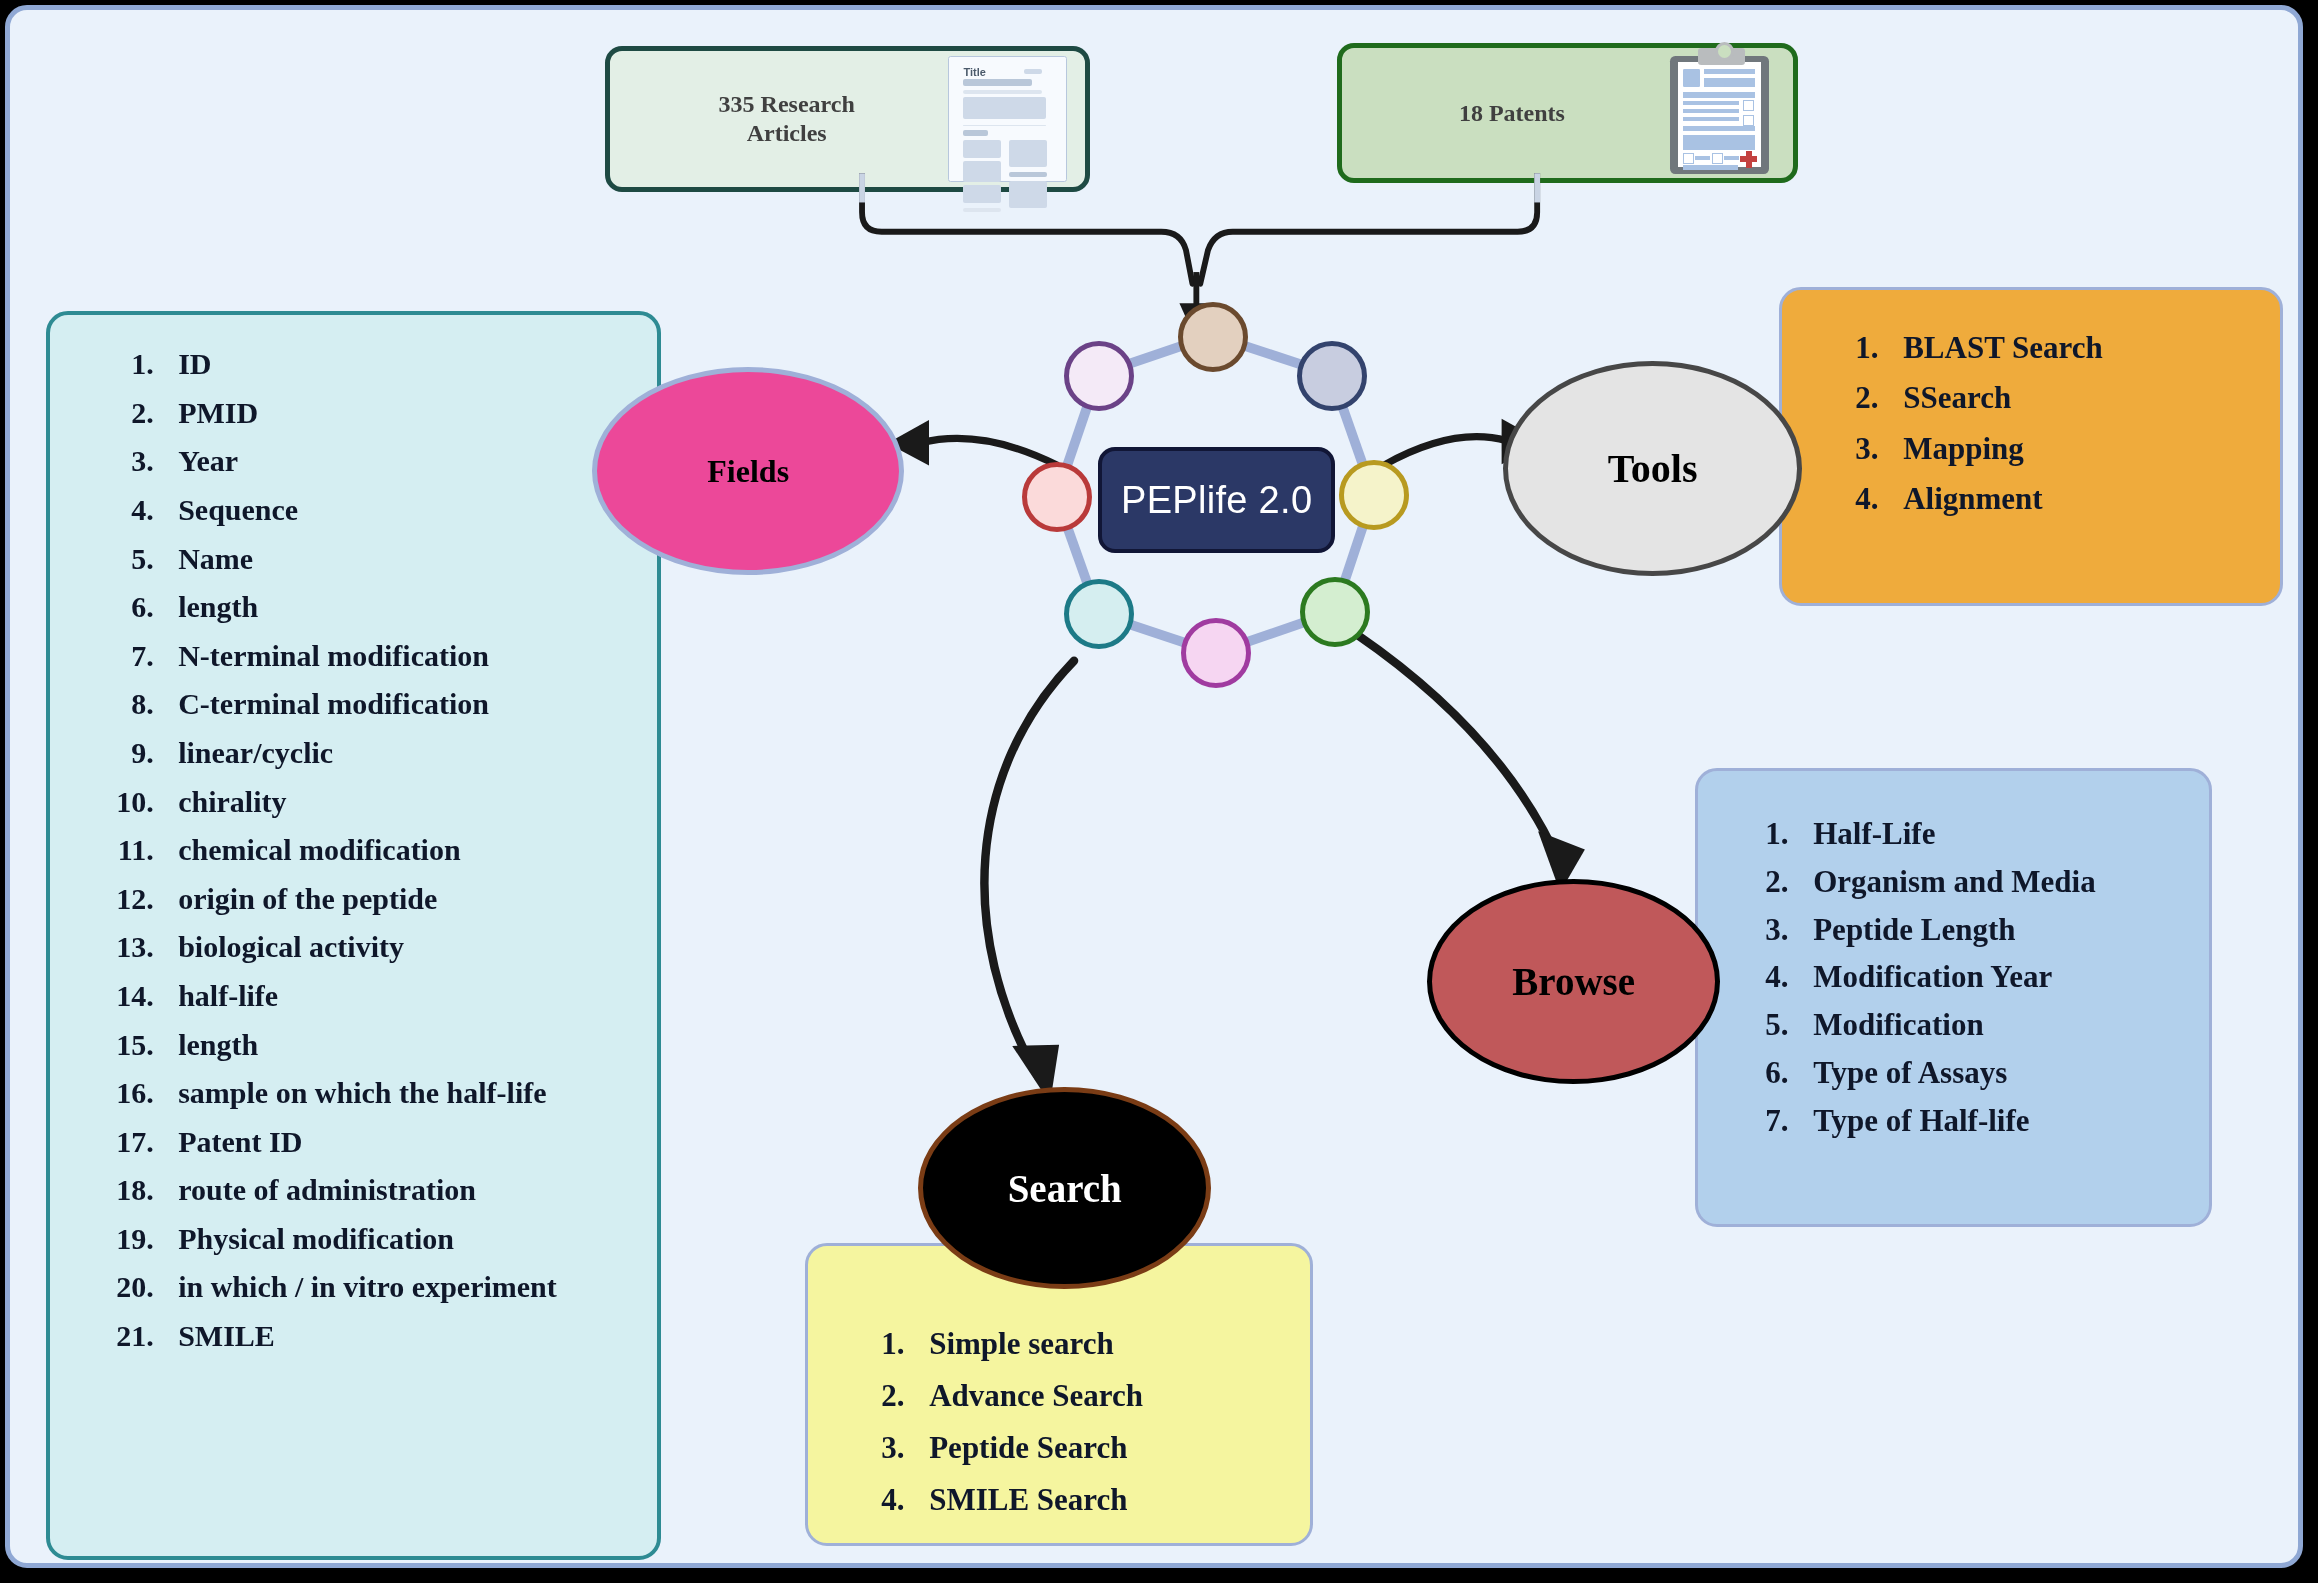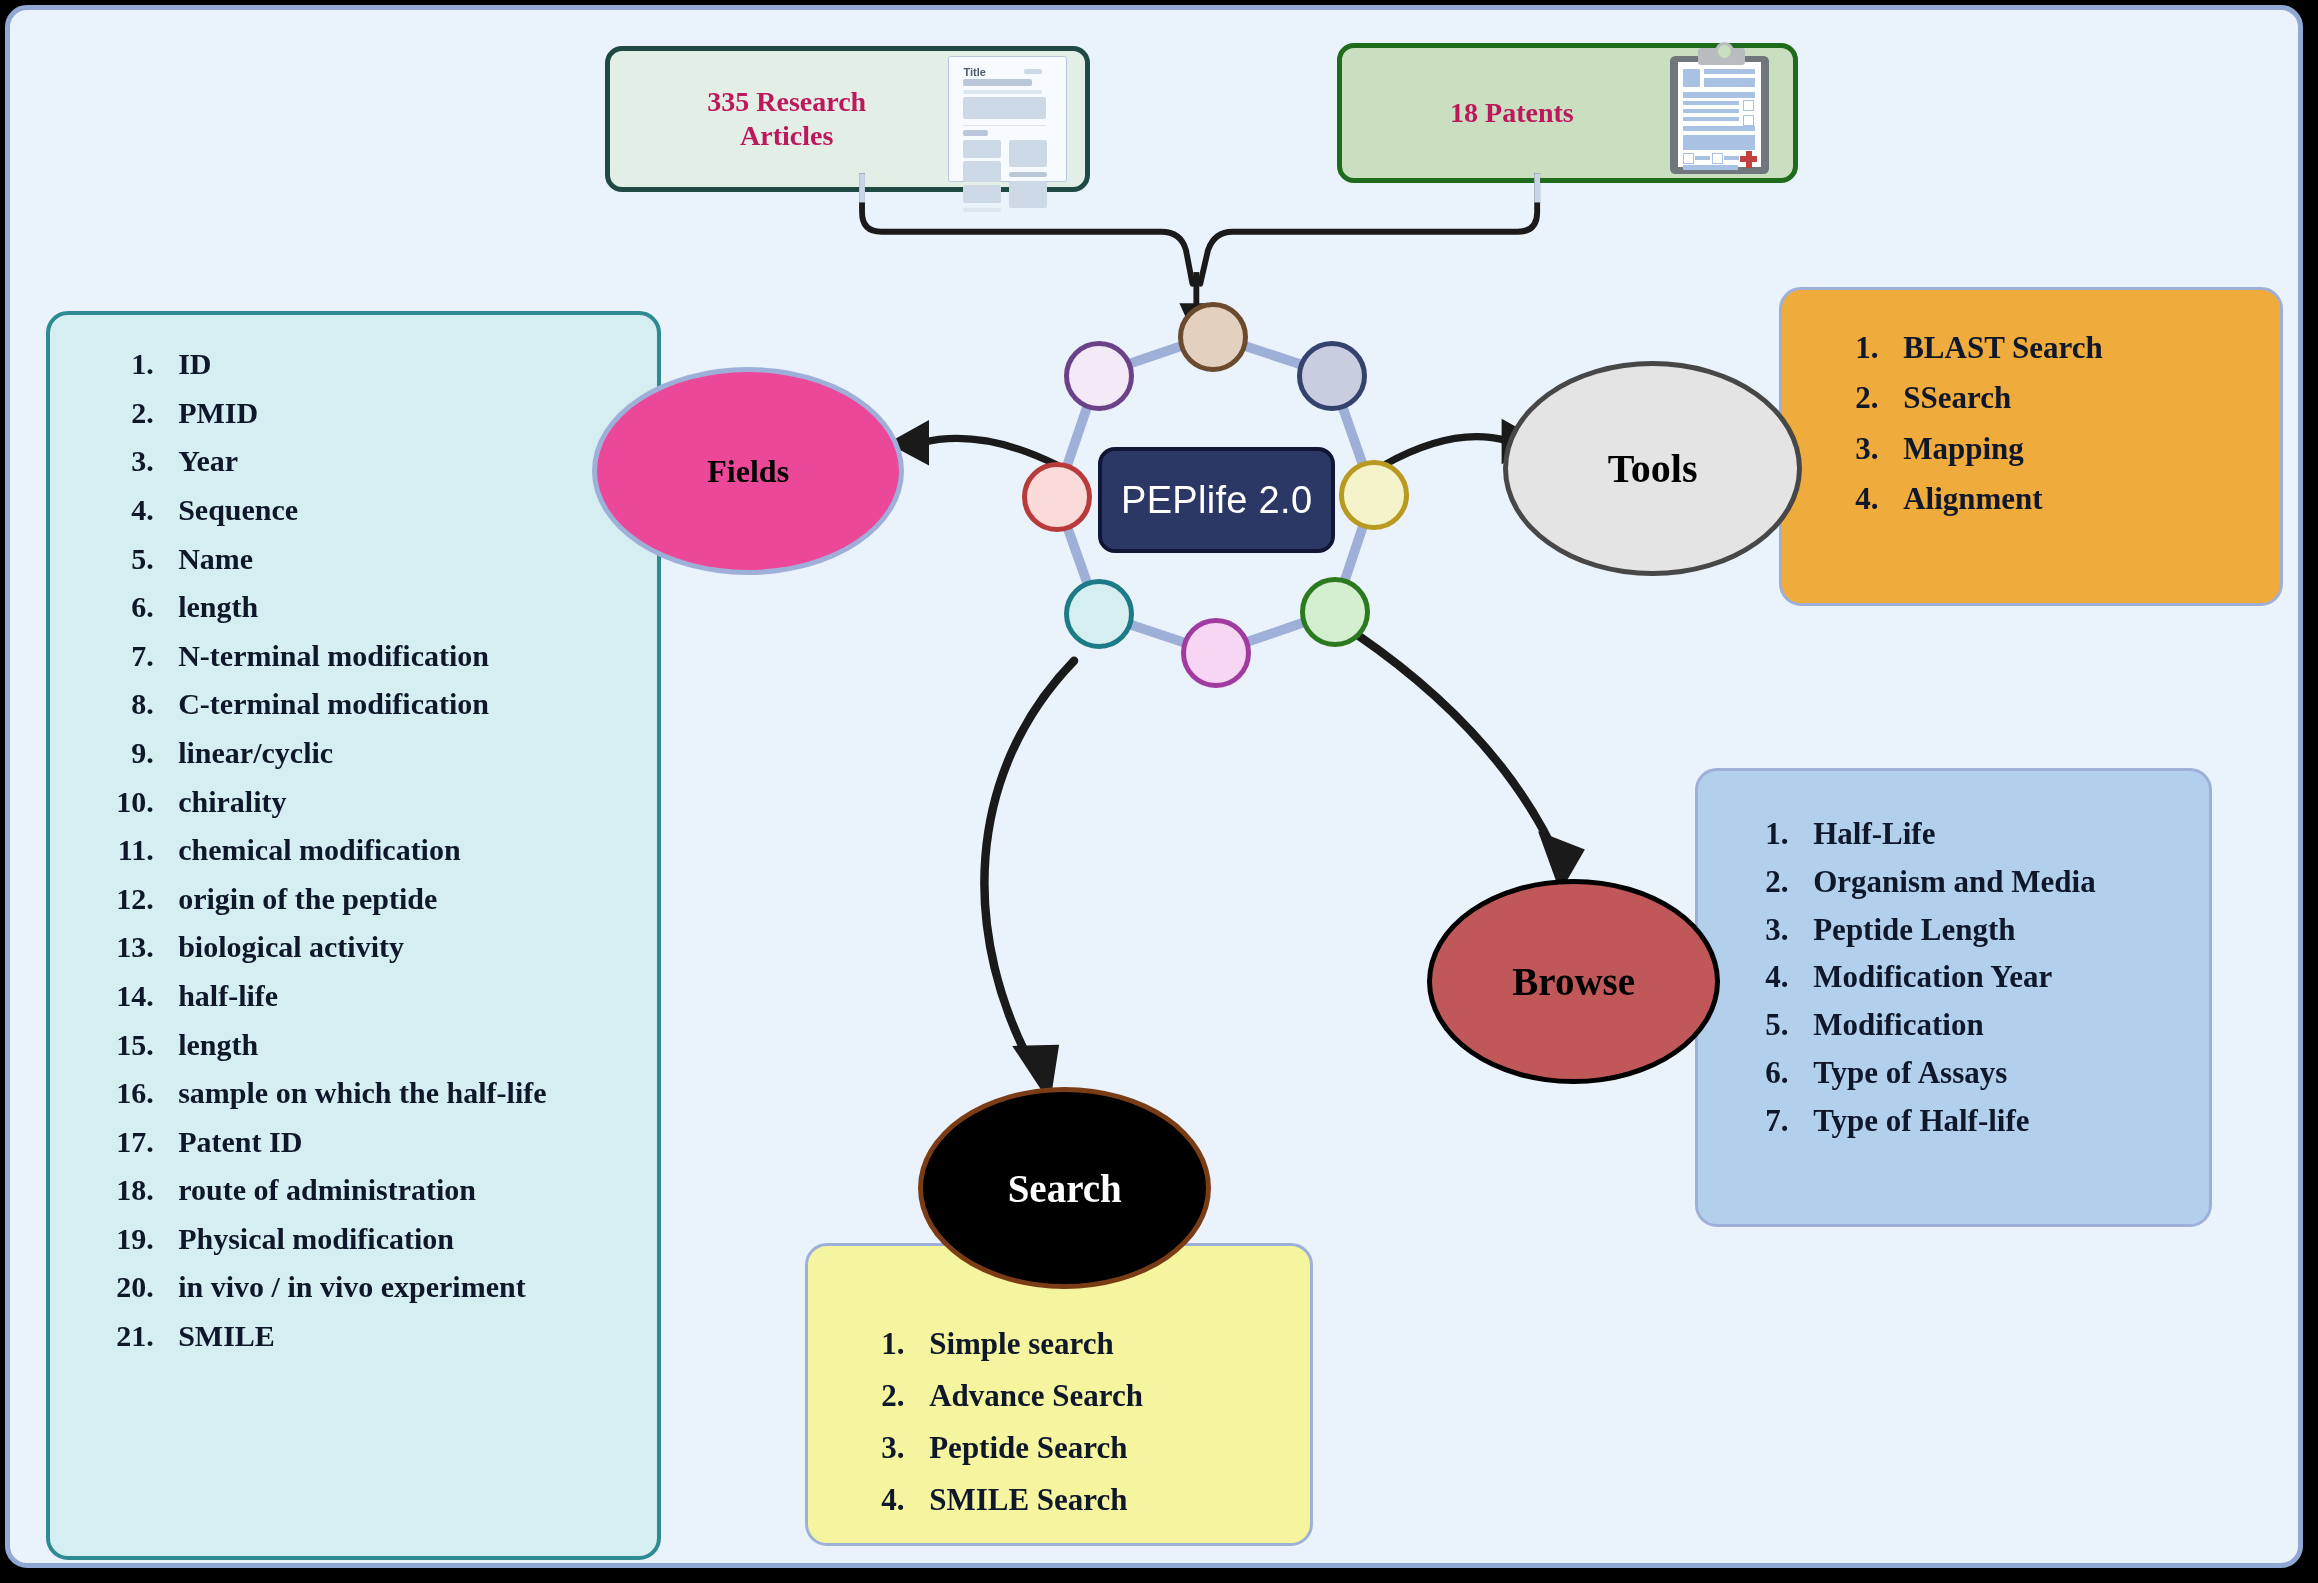--- a/index.html
+++ b/index.html
@@ -10,21 +10,21 @@
          box-sizing:border-box;}
   .abs{position:absolute;}
 
   
   .srcbox{position:absolute;box-sizing:border-box;border-radius:17px;
           display:flex;align-items:center;}
   #articles-box{left:595px;top:36px;width:485px;height:146px;
         background:#e3efe6;border:5.2px solid #1e4a43;}
   #patents-box{left:1327px;top:33px;width:461px;height:140px;
         background:#cadfc0;border:5.9px solid #1f6b1c;}
-  .srclabel{font-weight:bold;font-size:28px;color:#be185d;line-height:1.22;
+  .srclabel{font-weight:bold;font-size:24px;color:#404040;line-height:1.22;
             text-align:center;flex:1;padding-left:15px;}
 
   
   #doc-icon{width:117px;height:124px;margin-right:18px;
         background:#f7fafe;border:1.3px solid #b7c7dd;border-radius:2.6px;
         position:relative;}
   #doc-icon .t{position:absolute;left:14.3px;top:9px;font-size:11px;
         font-family:"Liberation Sans",sans-serif;color:#4b5a6b;font-weight:bold;}
   #doc-icon i{position:absolute;background:#ced9e8;border-radius:2px;display:block;}
 
@@ -217,21 +217,21 @@
       <li>chirality</li>
       <li>chemical modification</li>
       <li>origin of the peptide</li>
       <li>biological activity</li>
       <li>half-life</li>
       <li>length</li>
       <li>sample on which the half-life</li>
       <li>Patent ID</li>
       <li>route of administration</li>
       <li>Physical modification</li>
-      <li>in vivo / in vivo experiment</li>
+      <li>in which / in vitro experiment</li>
       <li>SMILE</li>
     </ol>
   </div>
 
   <div id="tools-panel" class="panel">
     <ol class="nlist">
       <li>BLAST Search</li>
       <li>SSearch</li>
       <li>Mapping</li>
       <li>Alignment</li>

